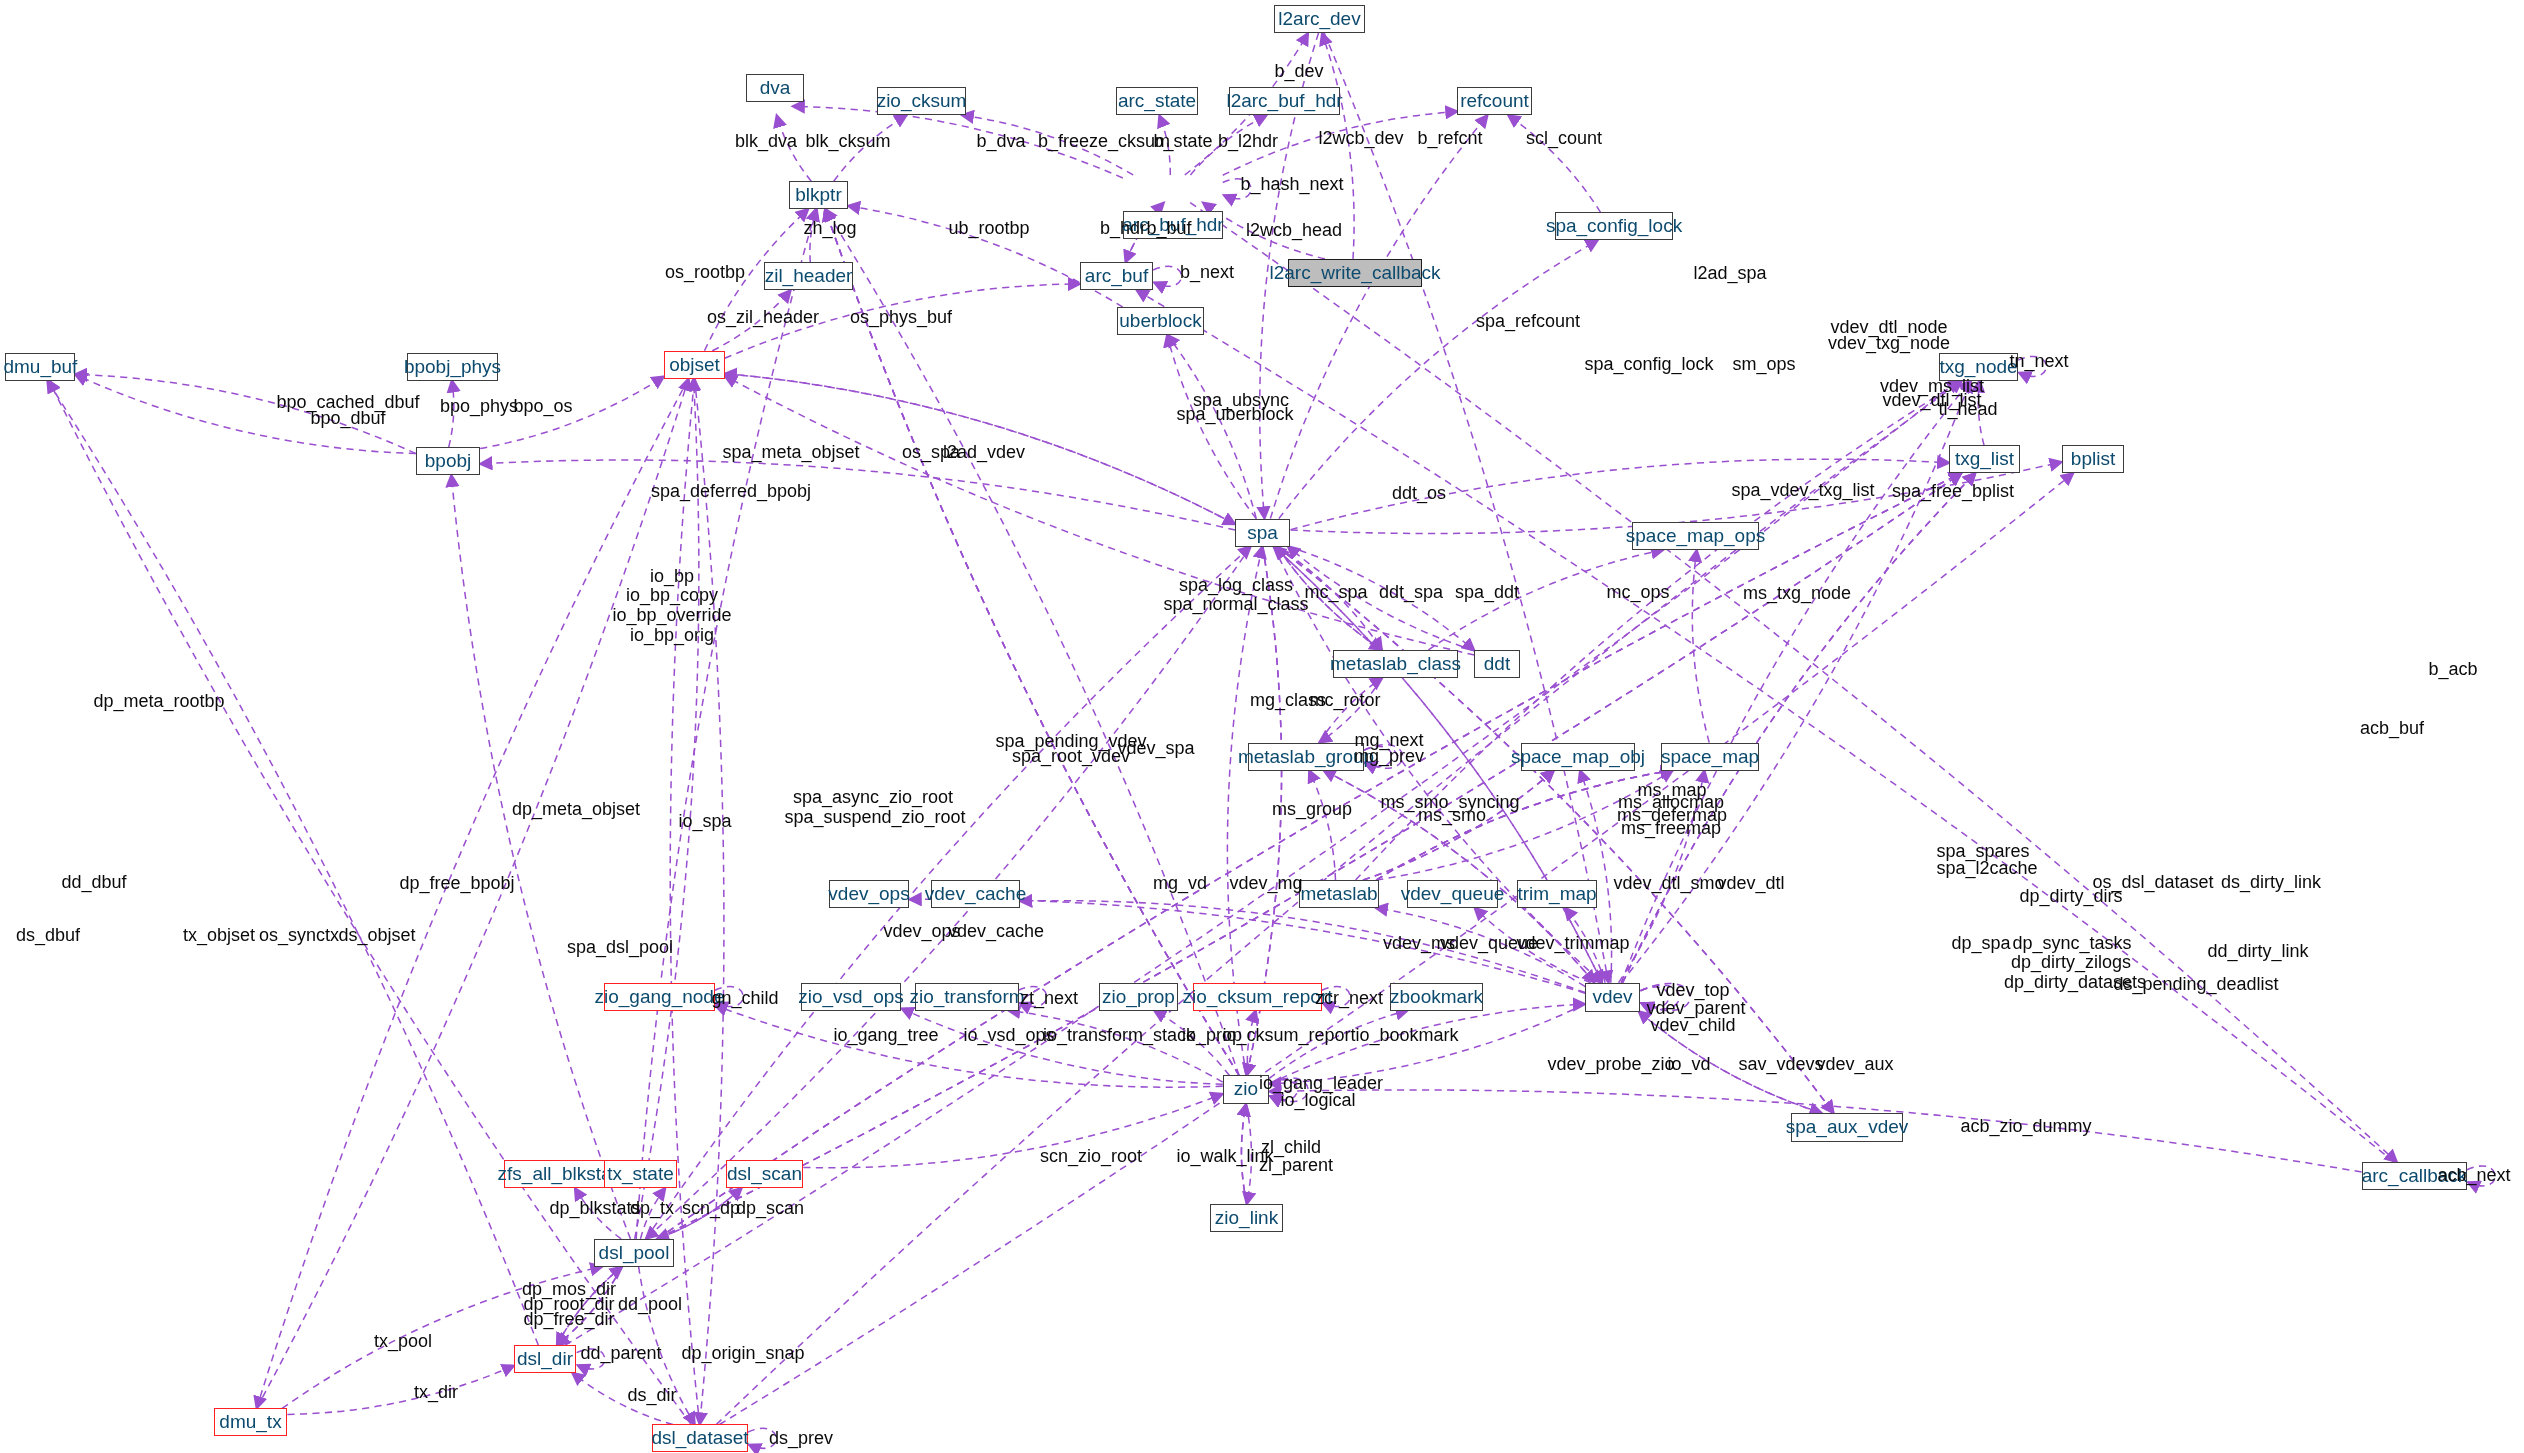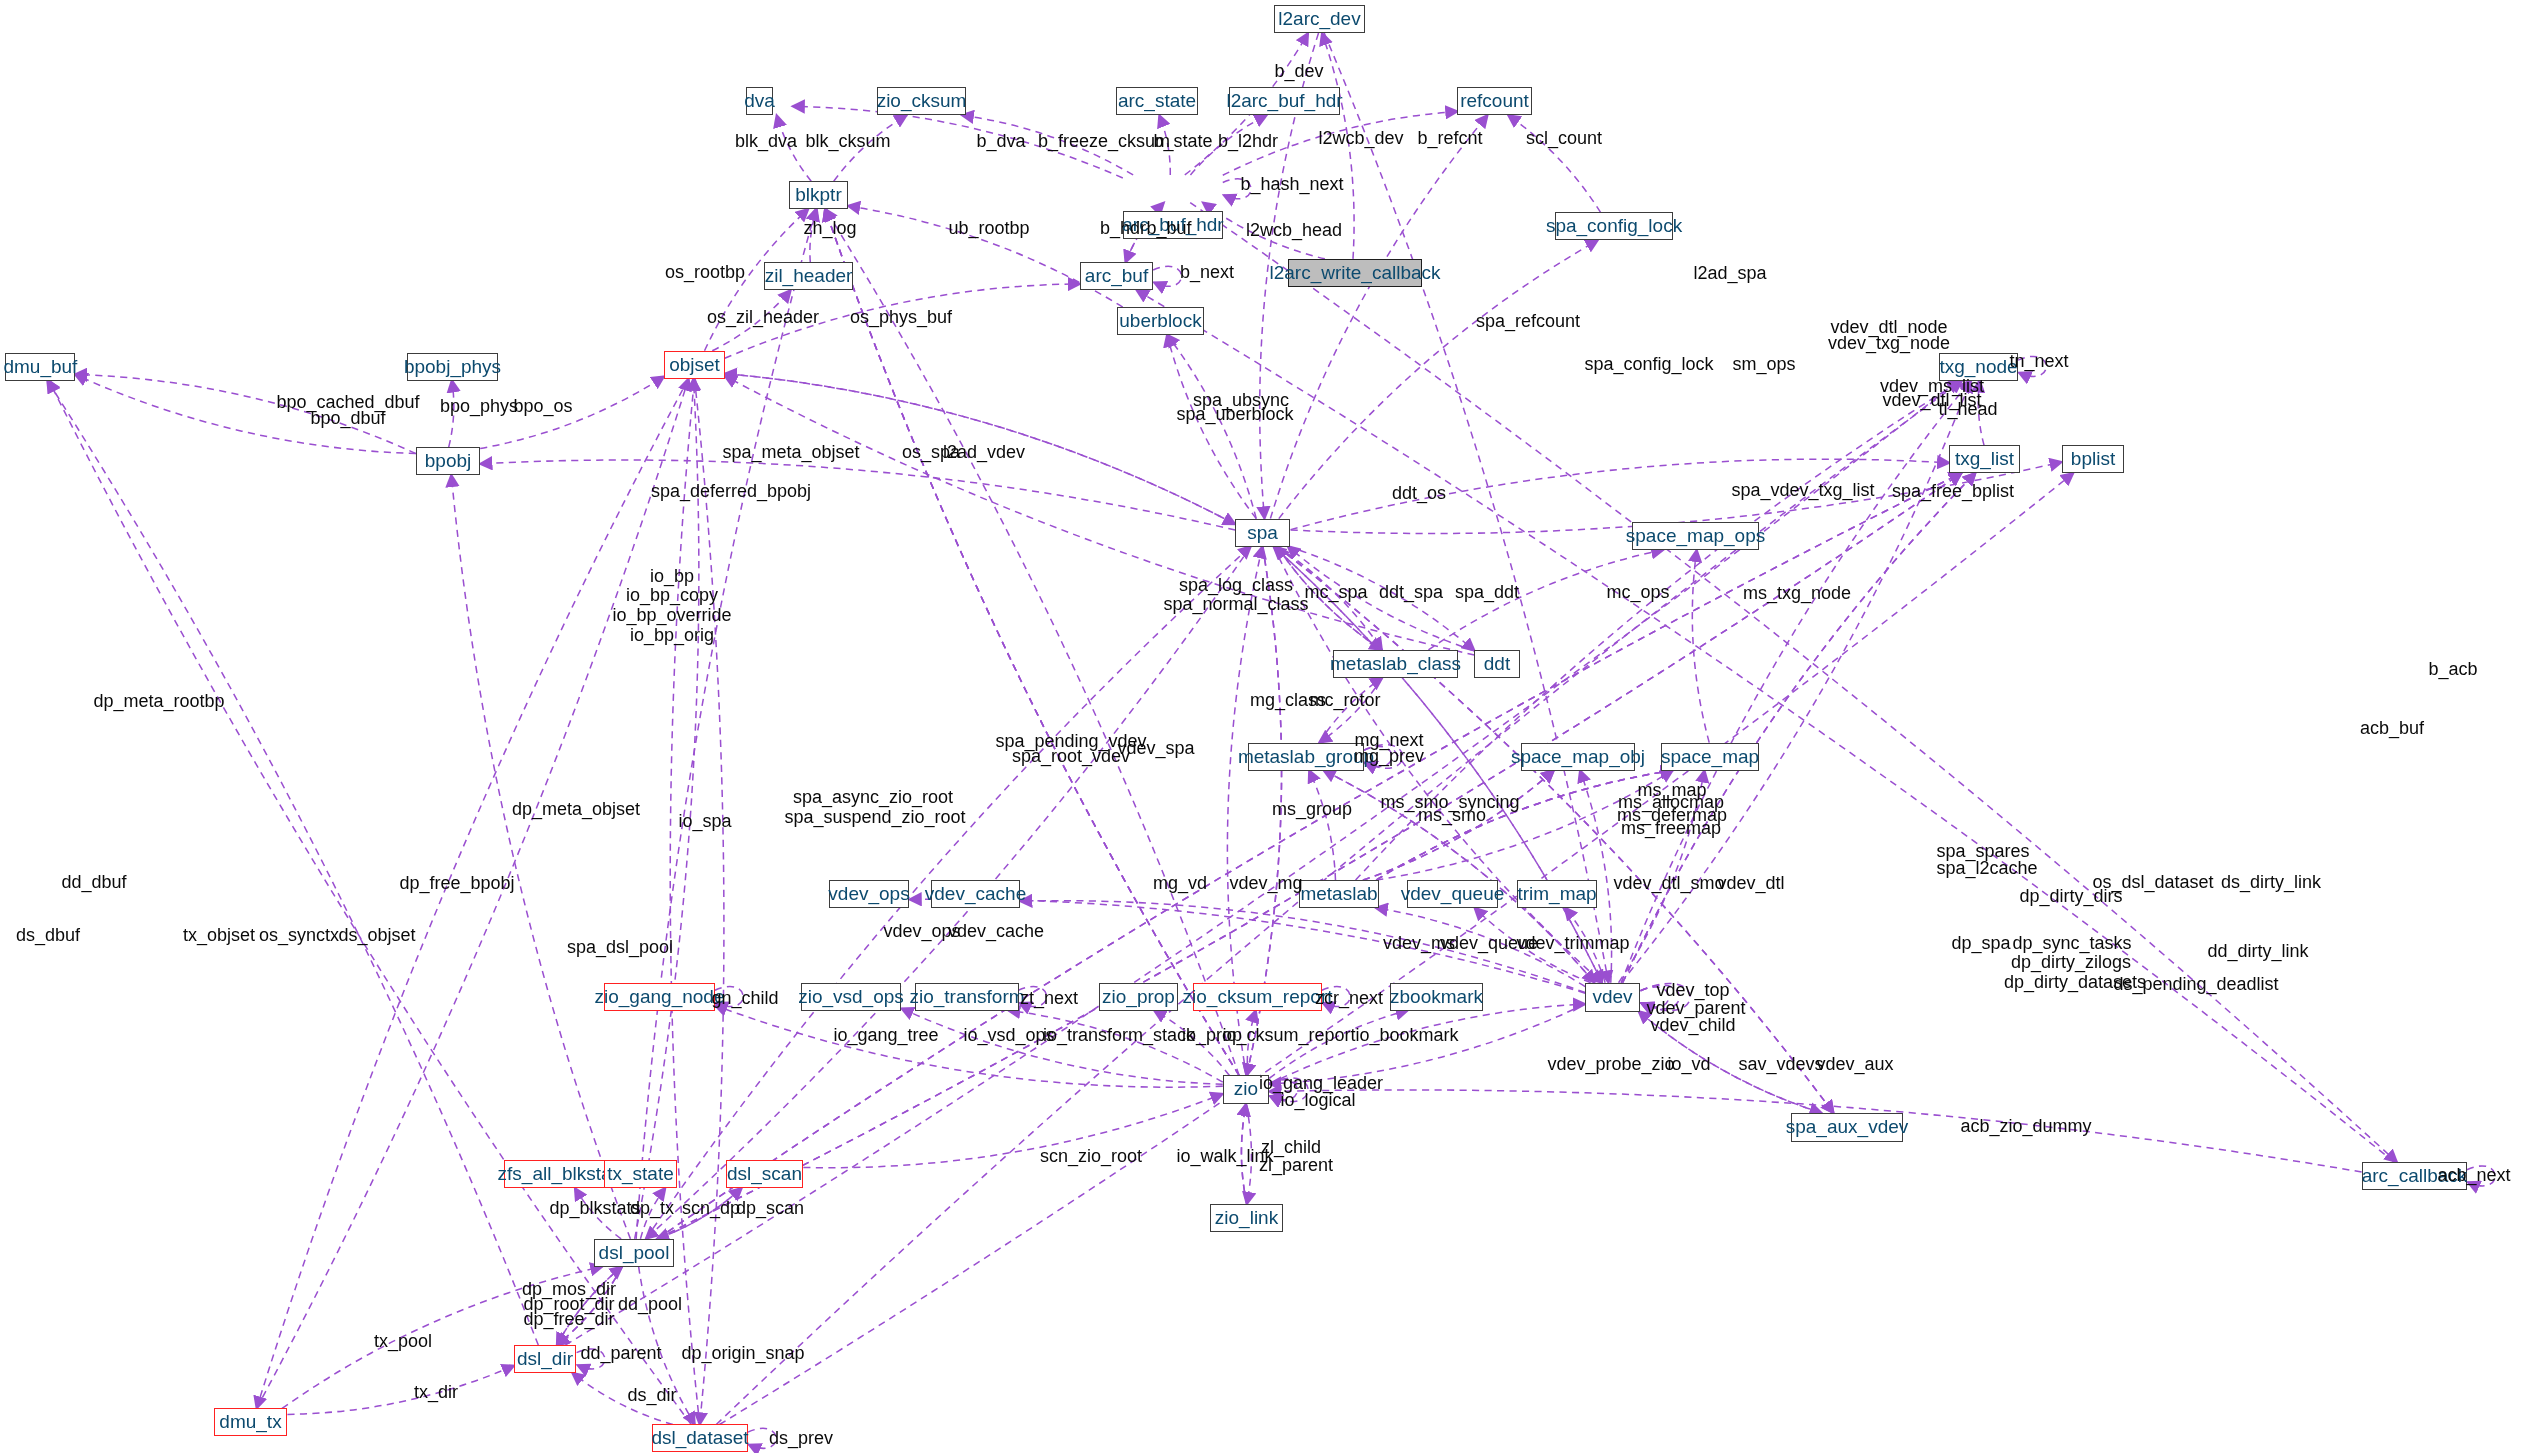--- a/index.html
+++ b/index.html
@@ -163,21 +163,21 @@
         <path class="edge" stroke="#9a4fd0" marker-end="url(#arrow)" d="M 466 508.1498905908096 Q 266.13960612691466 502.04792122538294 84 419.54595185995623"></path>
         <path class="edge" stroke="#9a4fd0" marker-end="url(#arrow)" d="M 502.7311320754717 501 Q 512 463.85377358490564 506.2688679245283 426"></path>
         <path class="edge" stroke="#9a4fd0" marker-end="url(#arrow)" d="M 538 502.4130434782609 Q 649.0608695652174 482.7086956521739 744 421.80434782608694"></path>
         <path class="edge" stroke="#9a4fd0" marker-end="url(#arrow)" d="M 706.3652762119503 1388 Q 547.5846220915051 973.6983073336719 505.6347237880496 532"></path>
         <path class="edge" stroke="#9a4fd0" marker-end="url(#arrow)" d="M 712.7075949367089 1388 Q 754.3949988007084 800.6753289044276 914.2924050632911 234"></path>
         <path class="edge" stroke="#9a4fd0" marker-end="url(#arrow)" d="M 711.059296482412 1388 Q 803.8603712476765 910.0909600450674 776.940703517588 424"></path>
       </g>
   </svg>
   <div id="nodes">
       <div class="node" style="left: 1274px; top: 5.4px; width: 91px; height: 28px;">l2arc_dev</div>
-      <div class="node" style="left: 746px; top: 87px; width: 27px; height: 28px;">dva</div>
+      <div class="node" style="left: 746px; top: 74px; width: 58px; height: 28px;">dva</div>
       <div class="node" style="left: 877px; top: 87px; width: 89px; height: 28px;">zio_cksum</div>
       <div class="node" style="left: 1116px; top: 87px; width: 82px; height: 28px;">arc_state</div>
       <div class="node" style="left: 1229px; top: 87px; width: 111px; height: 28px;">l2arc_buf_hdr</div>
       <div class="node" style="left: 1457px; top: 87px; width: 75px; height: 28px;">refcount</div>
       <div class="node" style="left: 789px; top: 181px; width: 59px; height: 28px;">blkptr</div>
       <div class="node" style="left: 1123px; top: 175px; width: 100px; height: 28px; margin-top: 36px;">arc_buf_hdr</div>
       <div class="node" style="left: 1555px; top: 212px; width: 118px; height: 28px;">spa_config_lock</div>
       <div class="node" style="left: 764px; top: 262px; width: 89px; height: 28px;">zil_header</div>
       <div class="node" style="left: 1080px; top: 262px; width: 73px; height: 28px;">arc_buf</div>
       <div class="node grey" style="left: 1288px; top: 259px; width: 134px; height: 28px;">l2arc_write_callback</div>

